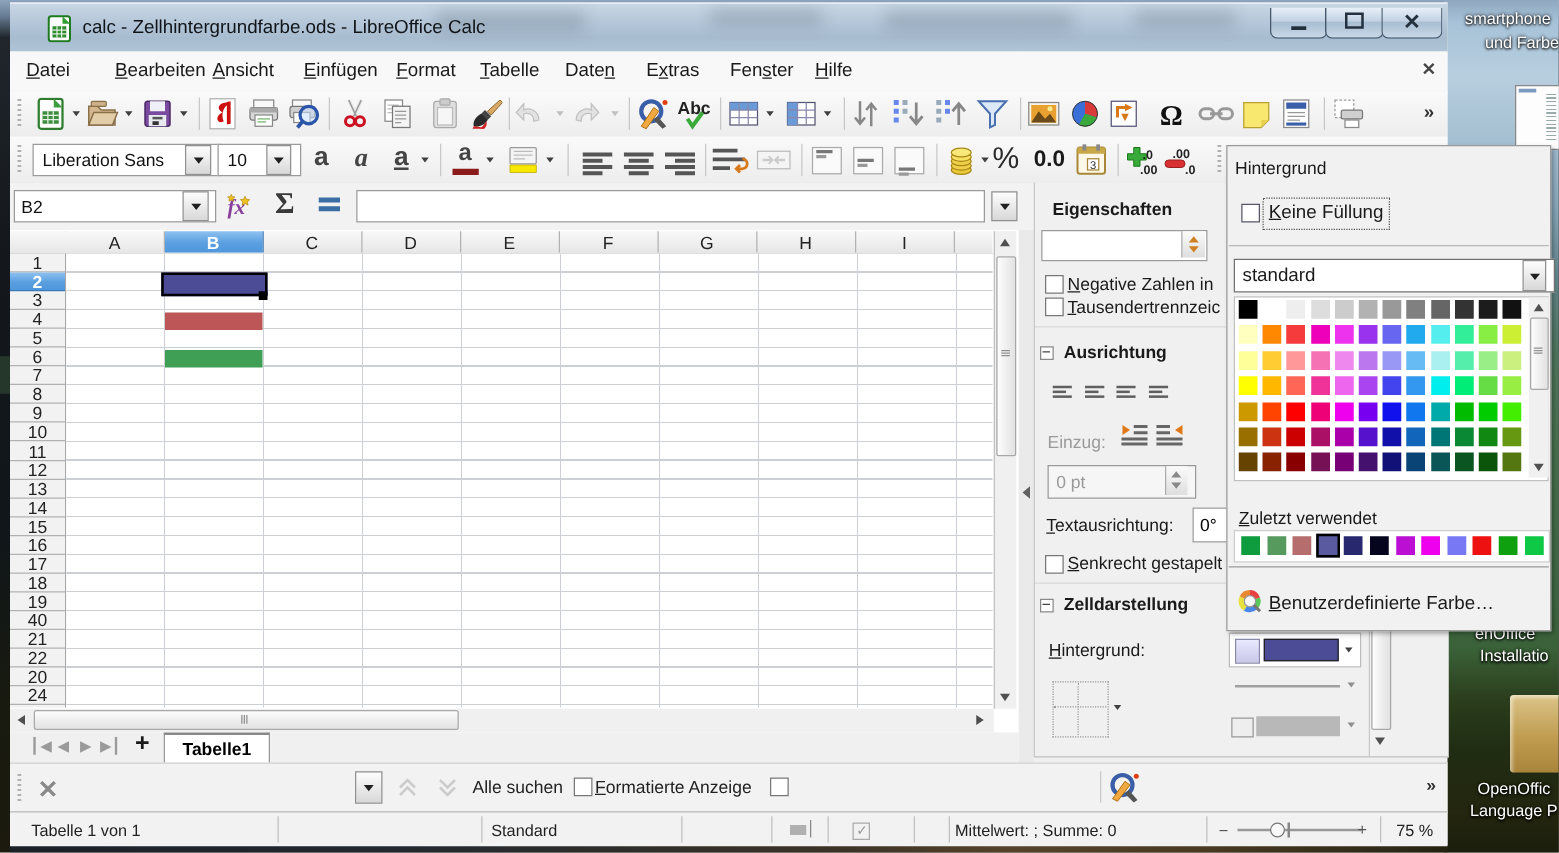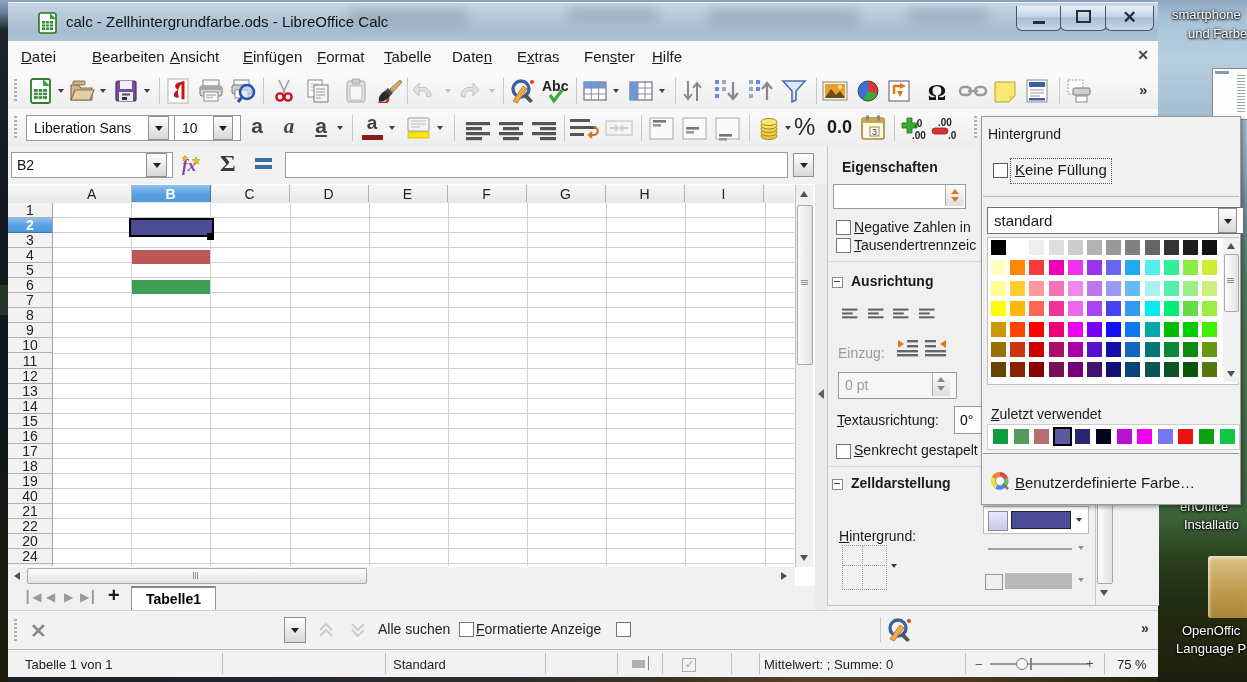--- a/index.html
+++ b/index.html
@@ -513,21 +513,21 @@
         <div class="sbarr" style="left:4px;top:13px;border-left:4px solid transparent;border-right:4px solid transparent;border-top:5px solid #888;"></div>
       </div>
       <div class="sblabel" style="left:9px;top:266px;"><u>T</u>extausrichtung:</div>
       <div class="field" style="left:126px;top:260px;width:25px;height:26px;font-size:14px;line-height:26px;padding-left:5px;">0°</div>
       <div class="cbx" style="left:8px;top:298px;"></div>
       <div class="sblabel" style="left:26px;top:296px;"><u>S</u>enkrecht gestapelt</div>
       <div class="abs" style="left:0;top:320px;width:162px;height:1px;background:#d8d8d8;"></div>
       <div class="abs" style="left:4px;top:333px;width:9px;height:9px;border:1px solid #888;background:#fff;"></div>
       <div class="abs" style="left:6px;top:337px;width:6px;height:1px;background:#444;"></div>
       <div class="sbhdr" style="left:23px;top:329px;">Zelldarstellung</div>
-      <div class="sblabel" style="left:11px;top:382px;"><u>H</u>intergrund:</div>
+      <div class="sblabel" style="left:11px;top:366px;"><u>H</u>intergrund:</div>
       <div class="abs" style="left:155px;top:360px;width:104px;height:26px;background:#fff;border:1px solid #bbb;">
         <div class="abs" style="left:4px;top:4px;width:18px;height:18px;border:1px solid #88a;background:linear-gradient(180deg,#e8e8ff,#c8c8e8);"></div>
         <div class="abs" style="left:27px;top:4px;width:58px;height:16px;background:#4b4b96;border:1px solid #222;"></div>
         <div class="darr" style="left:92px;top:11px;"></div>
       </div>
       <div class="abs" style="left:14px;top:399px;width:43px;height:43px;border:1px dotted #999;">
         <div class="abs" style="left:19px;top:0;width:1px;height:42px;border-left:1px dotted #999;"></div>
         <div class="abs" style="left:0;top:19px;width:42px;height:1px;border-top:1px dotted #999;"></div>
       </div>
       <div class="darr" style="left:63px;top:418px;"></div>

